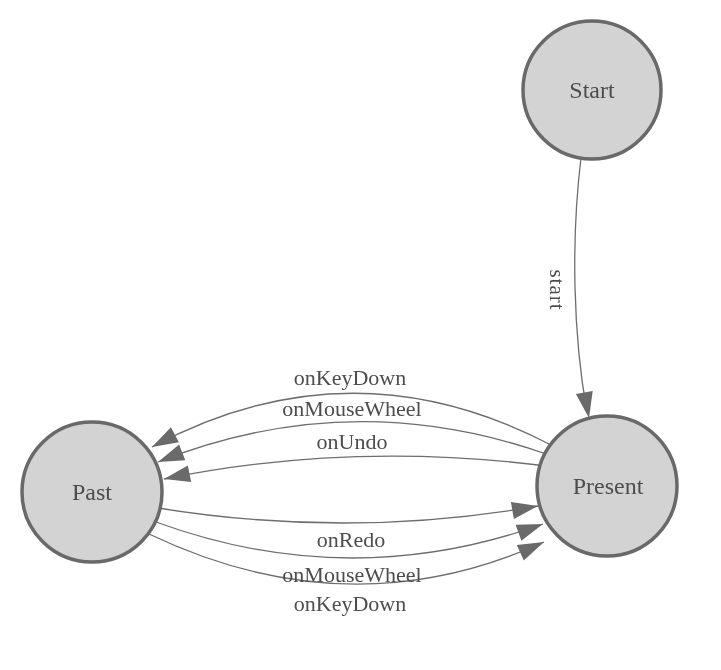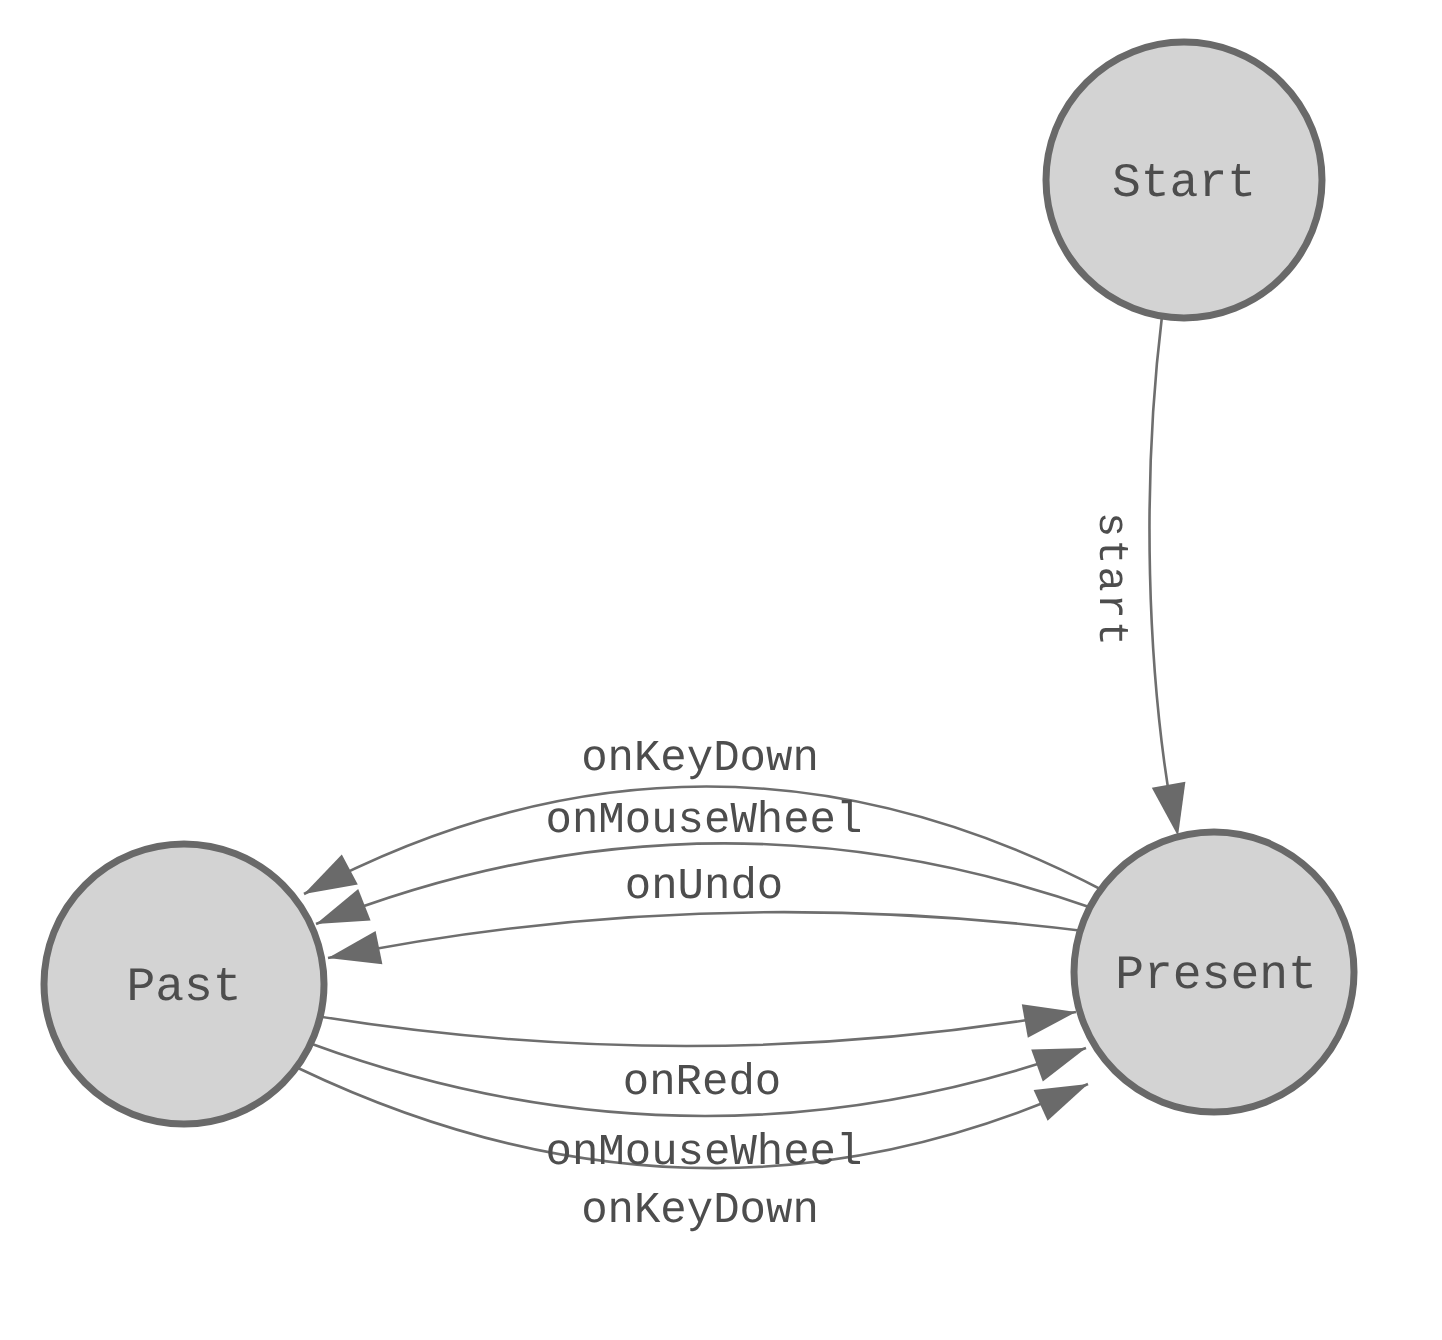--- a/index.html
+++ b/index.html
@@ -1,21 +1,21 @@
 <!DOCTYPE html>
 <html><head>
 <meta charset="utf-8">
 <style>
   html, body { margin: 0; padding: 0; background: #ffffff; }
   .canvas-wrap {
     position: relative;
     width: 721px;
     height: 670px;
     background: #ffffff;
-    font-family: Liberation Mono, monospace;
+    font-family: Liberation Serif, serif;
     border-radius: 31px;
   }
   svg { display: block; }
   .edge-path {
     fill: none;
     stroke: #6e6e6e;
     stroke-width: 1.3;
   }
   .node-circle {
     fill: #d3d3d3;

